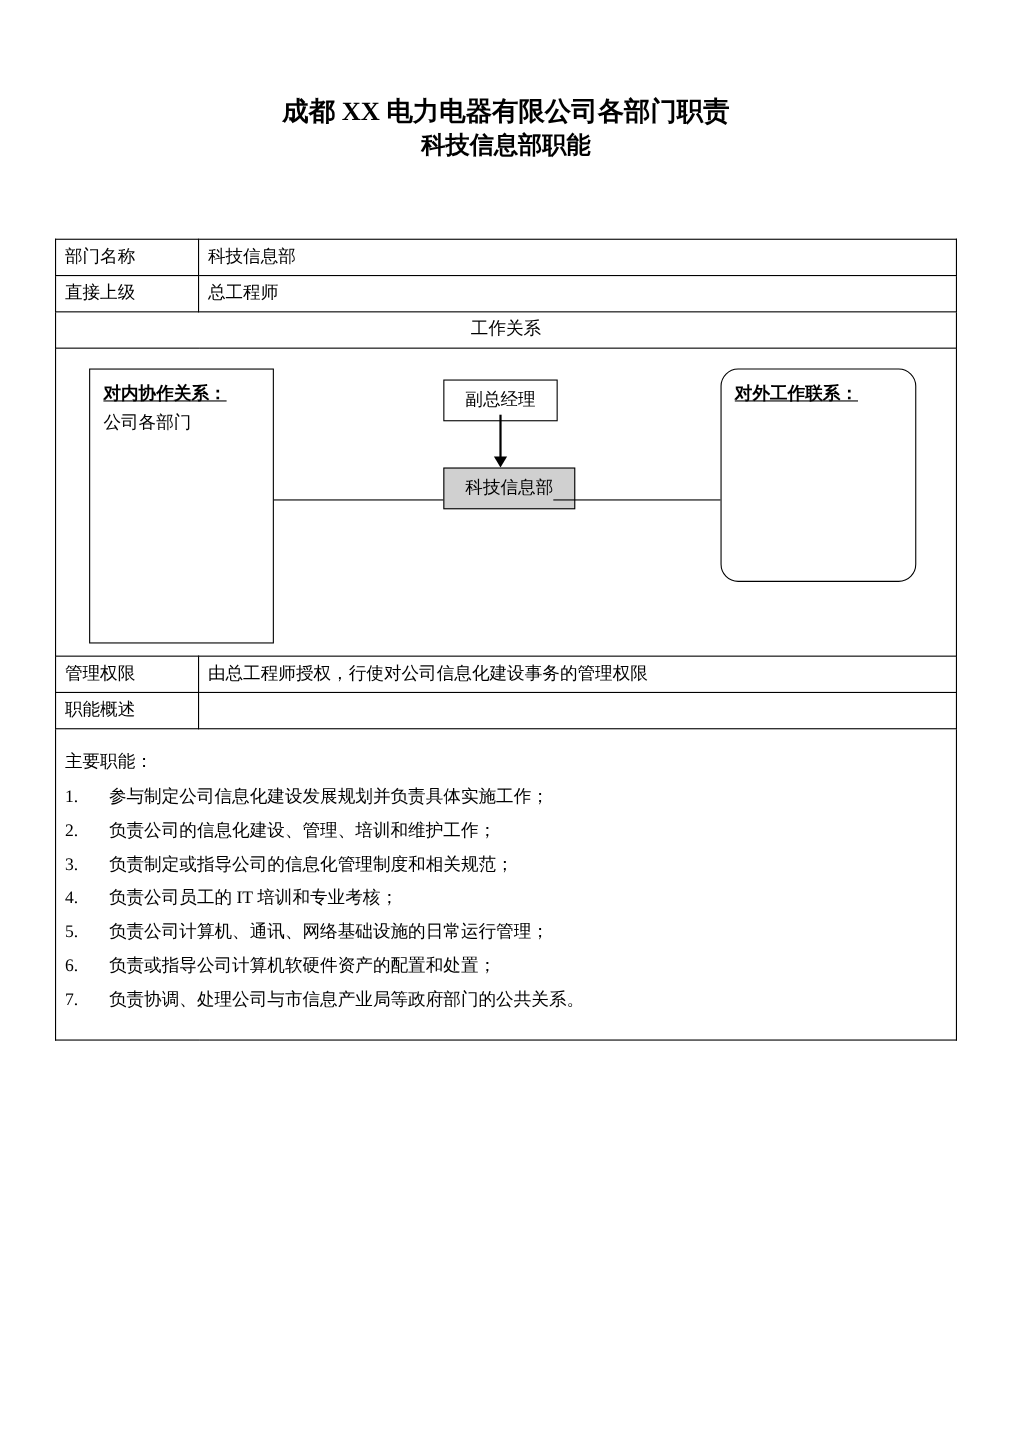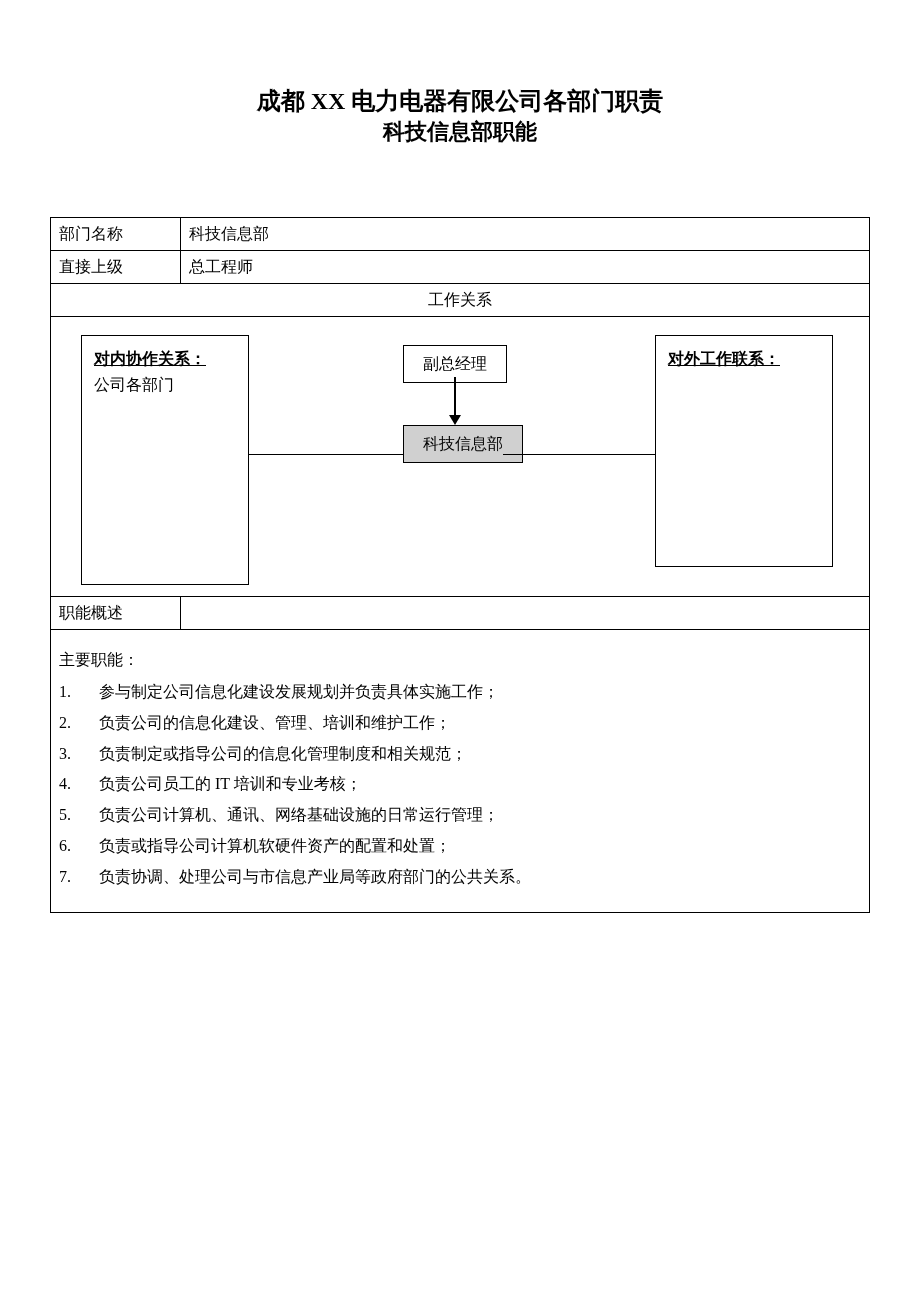--- a/index.html
+++ b/index.html
@@ -66,21 +66,22 @@
     .left-box {
       left: 30px;
       top: 18px;
       width: 168px;
       height: 250px;
     }
     .right-box {
       left: 604px;
       top: 18px;
       width: 178px;
-      height: 232px;
+      height: 194px;
+      border-radius: 16px;
     }
     .org-box {
       position: absolute;
       border: 1px solid #000;
       padding: 6px 19px;
       font-size: 16px;
       background: #fff;
     }
     .top-org {
       left: 352px;
@@ -191,20 +192,24 @@
         <div class="org-box bottom-org">科技信息部</div>
         <div class="hline-left"></div>
         <div class="hline-right"></div>
         <div class="inner-box right-box">
           <span class="underline-label">对外工作联系：</span>
         </div>
       </div>
     </td>
   </tr>
   <tr>
+    <td class="label-cell">管理权限</td>
+    <td>由总工程师授权，行使对公司信息化建设事务的管理权限</td>
+  </tr>
+  <tr>
     <td class="label-cell">职能概述</td>
     <td></td>
   </tr>
   <tr>
     <td colspan="2" class="duties-cell">
       <div class="duties-heading">主要职能：</div>
       <div id="duties-list">
             <div class="duty-item">
               <span class="duty-num">1.</span>
               <span class="duty-text">参与制定公司信息化建设发展规划并负责具体实施工作；</span>

